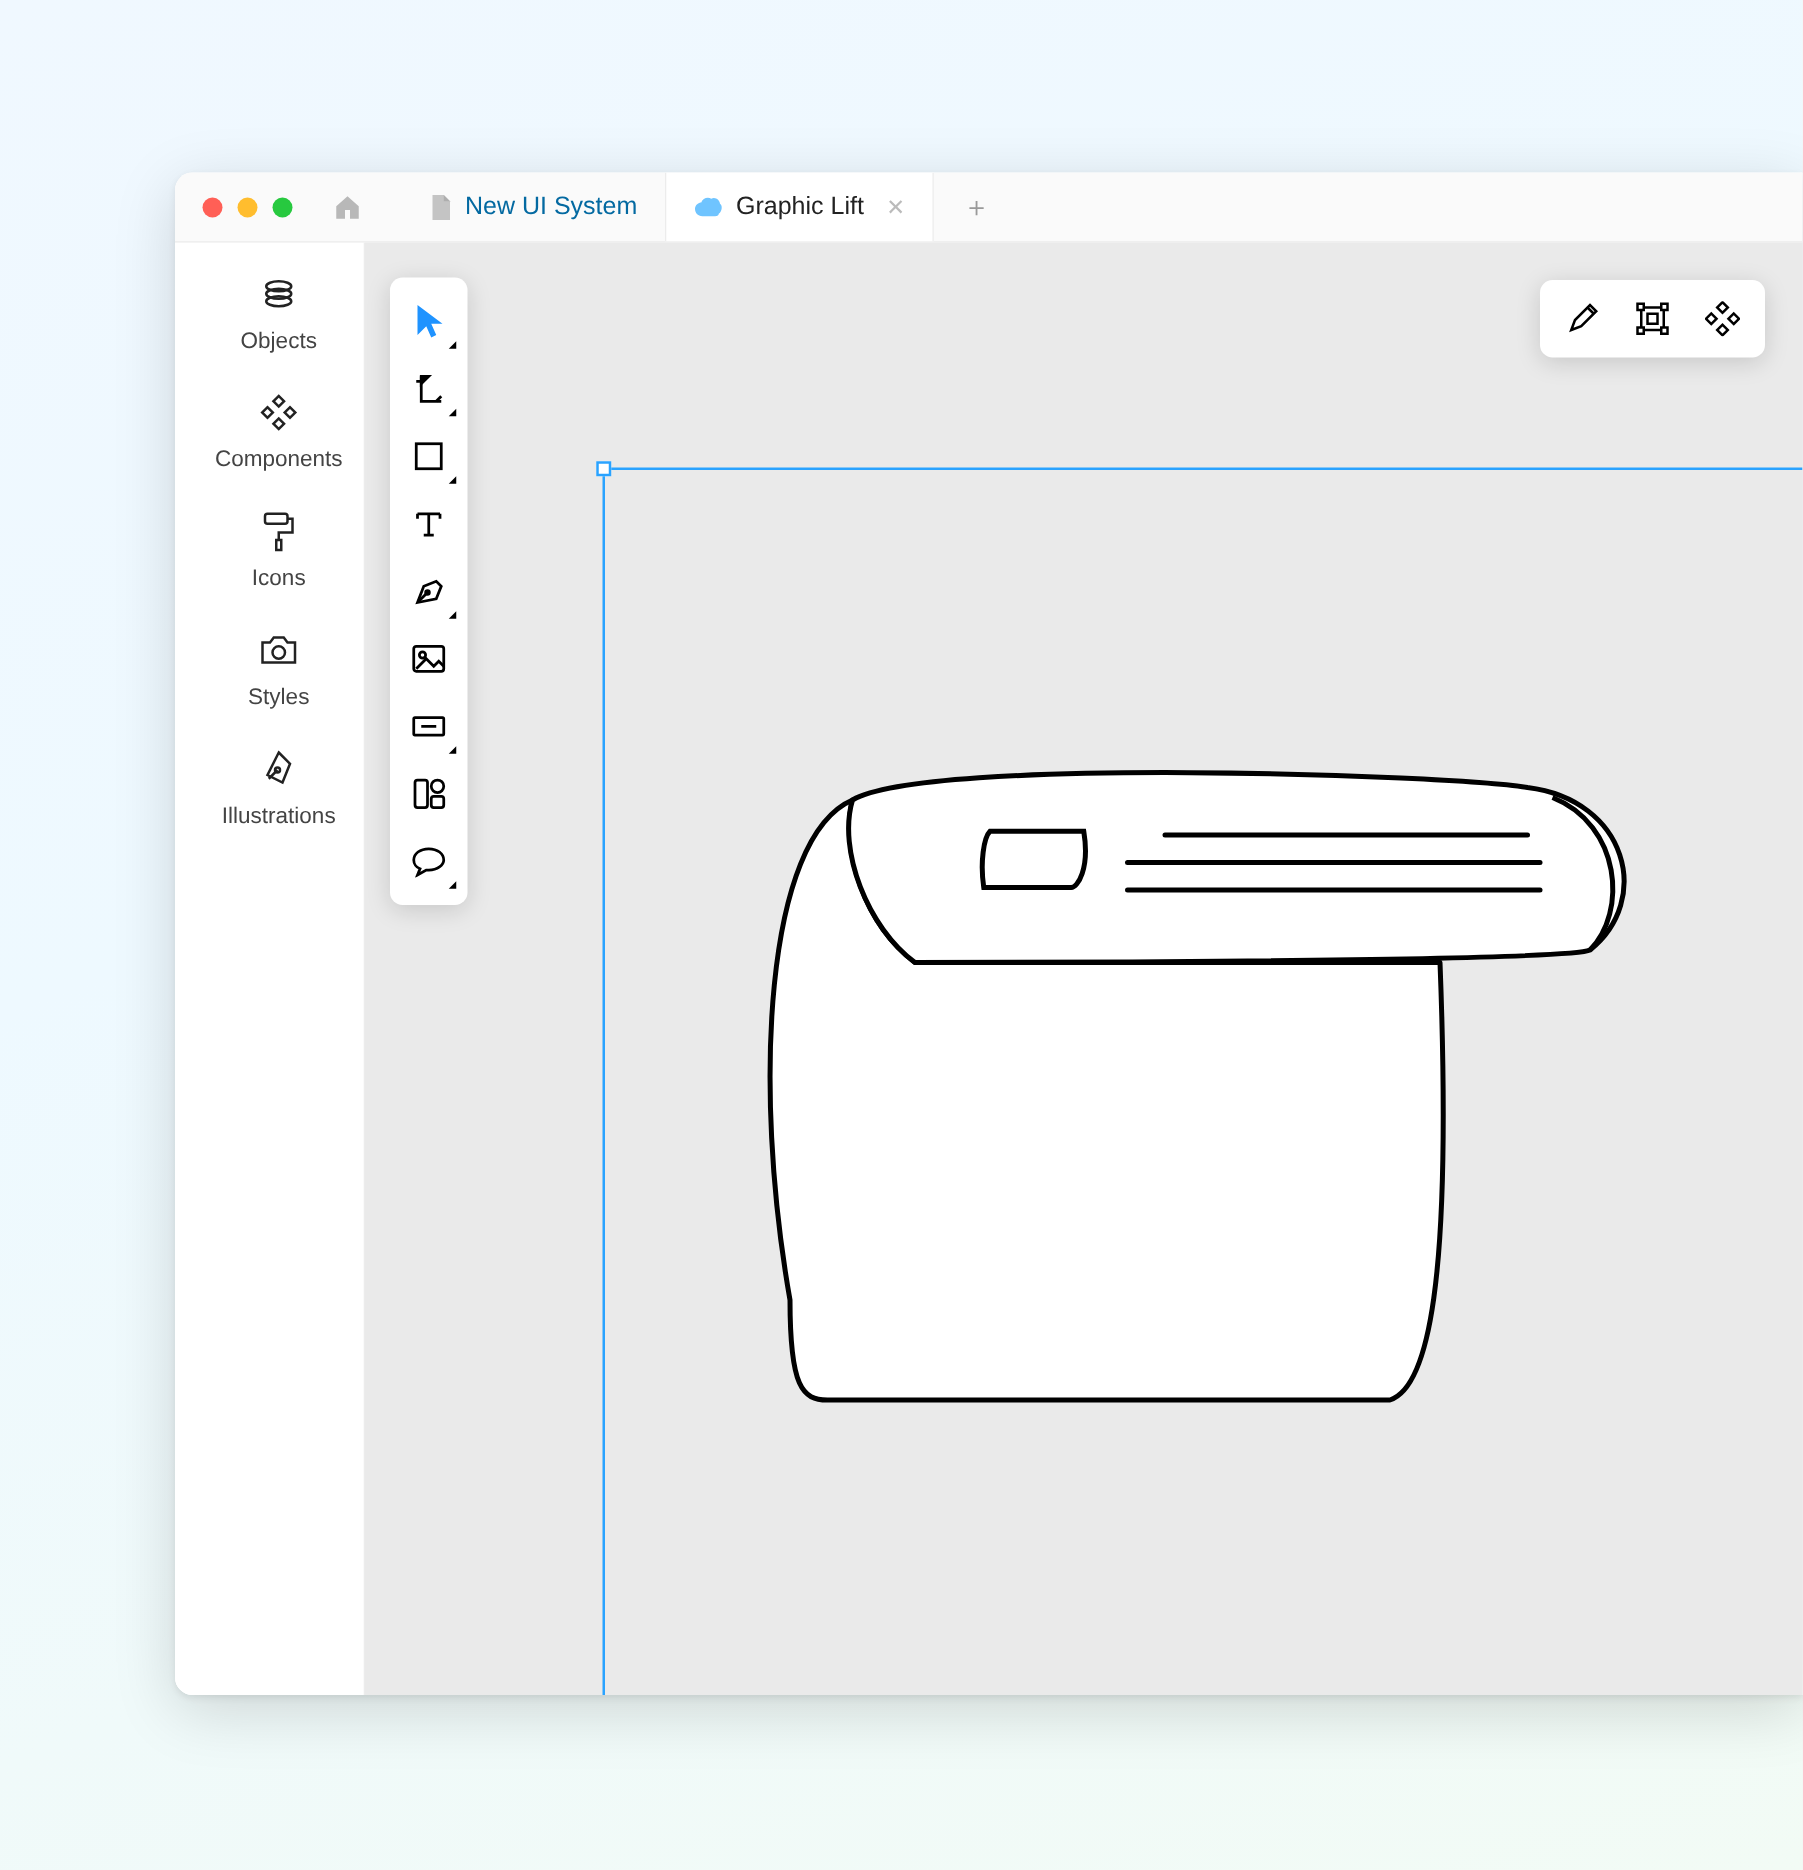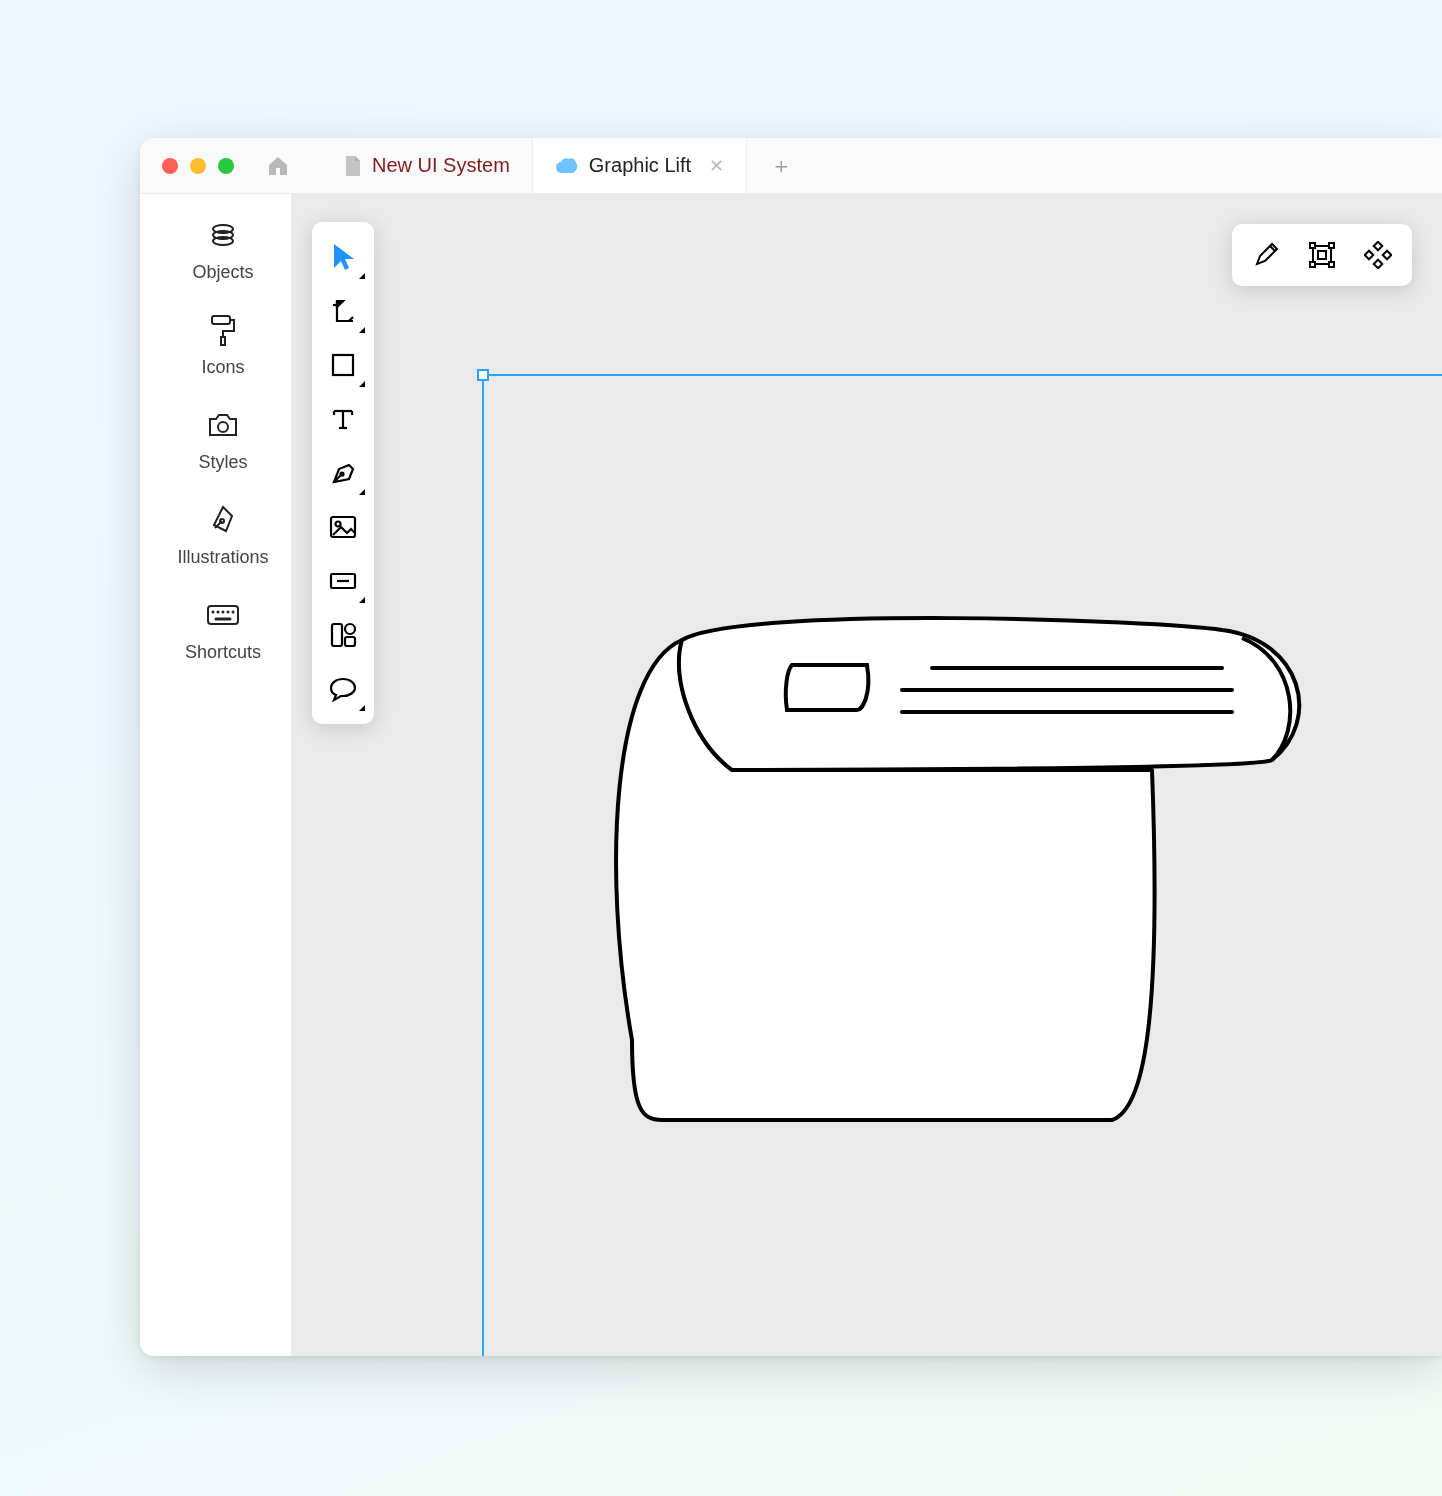--- a/index.html
+++ b/index.html
@@ -37,21 +37,21 @@
   .tl { width: 16px; height: 16px; border-radius: 50%; }
   .tl.red    { background: #ff5f56; }
   .tl.yellow { background: #ffbd2e; }
   .tl.green  { background: #27c93f; }
 
   .home-btn { width: 28px; height: 28px; display:flex; align-items:center; justify-content:center; margin-right: 30px; cursor:pointer; }
 
   .tab {
     display: flex; align-items: center; gap: 10px;
     padding: 0 22px; height: 100%;
-    font-size: 20px; color: #7f1d1d;
+    font-size: 20px; color: #0369a1;
     cursor: pointer;
   }
   .tab.active {
     background: #fff;
     color: #222;
     border-left: 1px solid #ececec;
     border-right: 1px solid #ececec;
     text-align: right;
   }
   .tab .close { margin-left: 8px; color:#bbb; font-size:18px; }
@@ -210,20 +210,33 @@
               <g fill="none" stroke="#222" stroke-width="2">
             <ellipse cx="15" cy="9" rx="10" ry="4"></ellipse>
             <ellipse cx="15" cy="15" rx="10" ry="4"></ellipse>
             <ellipse cx="15" cy="21" rx="10" ry="4"></ellipse>
           </g>
             </svg>
         </span>
         <span class="label">Objects</span>
       </div>
 
+      <div class="side-item">
+        <span class="icon">
+          <svg width="30" height="30" viewBox="0 0 30 30">
+              <g fill="none" stroke="#222" stroke-width="2">
+            <rect x="12" y="3" width="6" height="6" transform="rotate(45 15 6)"></rect>
+            <rect x="3" y="12" width="6" height="6" transform="rotate(45 6 15)"></rect>
+            <rect x="21" y="12" width="6" height="6" transform="rotate(45 24 15)"></rect>
+            <rect x="12" y="21" width="6" height="6" transform="rotate(45 15 24)"></rect>
+          </g>
+            </svg>
+        </span>
+        <span class="label">Components</span>
+      </div>
 
       <div class="side-item">
         <span class="icon">
           <svg width="30" height="34" viewBox="0 0 30 34">
               <g fill="none" stroke="#222" stroke-width="2">
             <rect x="4" y="3" width="18" height="8" rx="2"></rect>
             <path d="M22 7 H26 V18 H15 V24"></path>
             <rect x="13" y="24" width="4" height="8"></rect>
           </g>
             </svg>
@@ -251,36 +264,20 @@
             <path d="M15 3 L24 12 L18 27 L6 21 Z"></path>
             <circle cx="14" cy="17" r="2"></circle>
             <path d="M14 17 L7 24"></path>
           </g>
             </svg>
         </span>
         <span class="label">Illustrations</span>
       </div>
 
 
-      <div class="side-item">
-        <span class="icon">
-          <svg width="34" height="22" viewBox="0 0 34 22">
-              <g fill="none" stroke="#222" stroke-width="2">
-            <rect x="2" y="2" width="30" height="18" rx="3"></rect>
-            <line x1="7" y1="8" x2="7" y2="8" stroke-linecap="round" stroke-width="3"></line>
-            <line x1="12" y1="8" x2="12" y2="8" stroke-linecap="round" stroke-width="3"></line>
-            <line x1="17" y1="8" x2="17" y2="8" stroke-linecap="round" stroke-width="3"></line>
-            <line x1="22" y1="8" x2="22" y2="8" stroke-linecap="round" stroke-width="3"></line>
-            <line x1="27" y1="8" x2="27" y2="8" stroke-linecap="round" stroke-width="3"></line>
-            <line x1="10" y1="15" x2="24" y2="15" stroke-linecap="round" stroke-width="3"></line>
-          </g>
-            </svg>
-        </span>
-        <span class="label">Shortcuts</span>
-      </div>
 
     </div>
 
     <div class="canvas-area">
 
       <div class="vtoolbar">
         <div class="vtool">
           <svg width="26" height="30" viewBox="0 0 26 30">
             <path d="M4 2 L4 26 L11 19 L15 28 L19 26 L15 17 L24 17 Z" fill="#1f93ff"></path>
           </svg>

